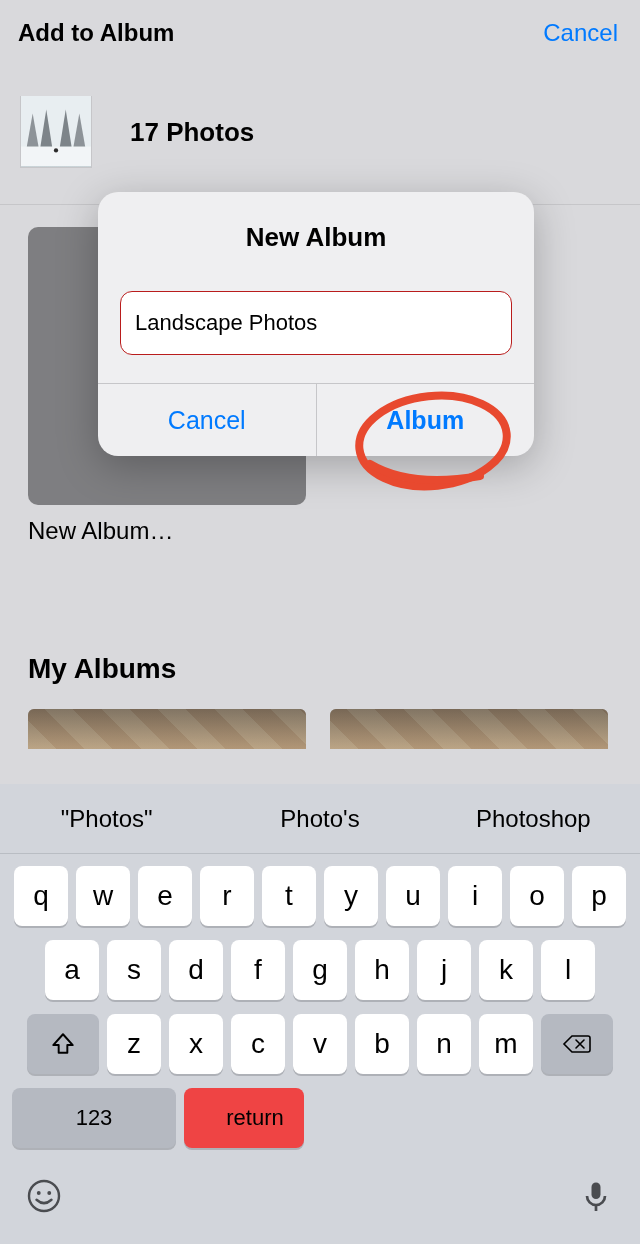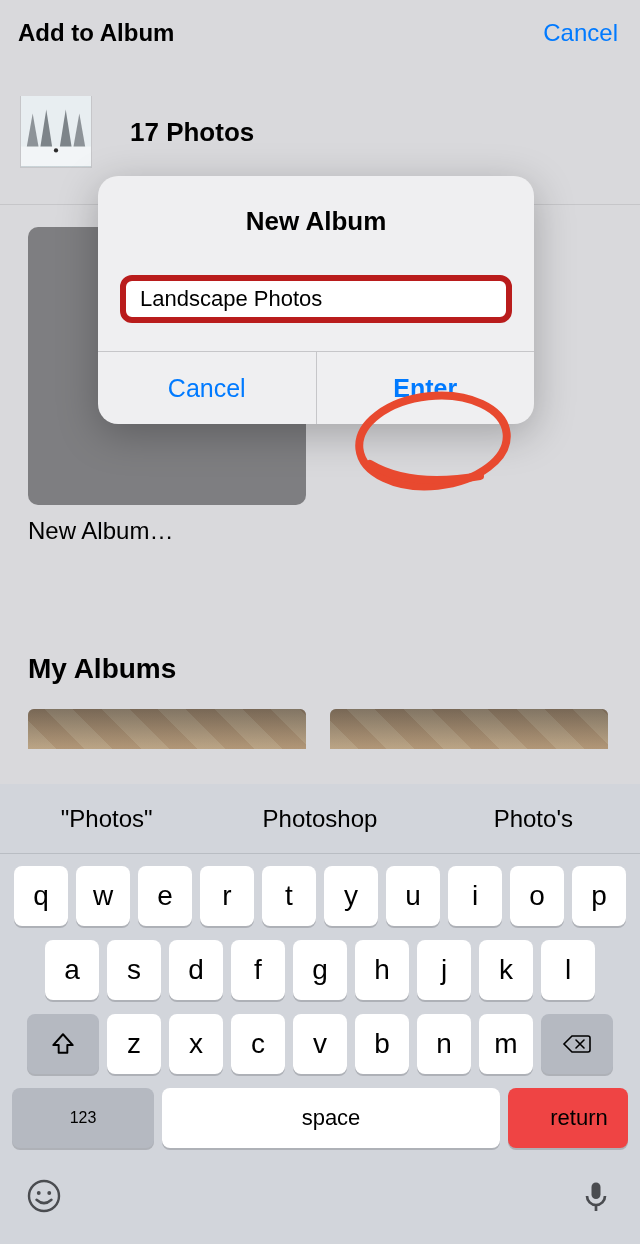--- a/index.html
+++ b/index.html
@@ -23,45 +23,45 @@
   .tile { margin: 22px 0 0 28px; width: 278px; height: 278px; background:#7e7e81; border-radius:10px; }
   .tilelabel { margin: 12px 0 0 28px; font-size: 24px; color:#000; }
 
   
   .section-title { margin: 108px 0 0 28px; font-size: 28px; font-weight: 700; color:#000; }
   .albumrow { display:flex; gap:24px; margin:24px 0 0 28px; }
   .albumcell { width: 278px; height: 40px; background: linear-gradient(180deg,#5a5146 0%, #b39a7a 100%); border-radius:6px 6px 0 0; overflow:hidden; position:relative; }
   .albumcell::before { content:""; position:absolute; inset:0; background: repeating-linear-gradient(45deg,#cbb89b 0 20px,#b09273 20px 40px); opacity:.35; }
 
   
-  .modal { position:absolute; left:98px; top:176px; width:436px; background:#efeff1; border-radius:20px; box-shadow: 0 10px 40px rgba(0,0,0,.25); overflow:hidden; }
+  .modal { position:absolute; left:98px; top:192px; width:436px; background:#efeff1; border-radius:20px; box-shadow: 0 10px 40px rgba(0,0,0,.25); overflow:hidden; }
   .modal-head { text-align:center; padding: 30px 28px 8px; }
   .modal-title { font-size:26px; font-weight:600; color:#000; }
   .modal-sub { font-size:19px; color:#333; margin-top:8px; }
   .modal-input-wrap { padding: 30px 22px 28px; }
-  .modal-input { width:100%; height:48px; border-radius:12px; border:6px solid #b91c1c; background:#fff; font-size:22px; padding:0 14px; color:#000; outline:none; }
+  .modal-input { width:100%; height:64px; border-radius:12px; border:1px solid #b91c1c; background:#fff; font-size:22px; padding:0 14px; color:#000; outline:none; }
   .modal-btns { display:flex; border-top:1px solid #c6c6c9; }
   .modal-btn { flex:1; height:72px; display:flex; align-items:center; justify-content:center; font-size:25px; color:#007aff; background:transparent; }
   .modal-btn + .modal-btn { border-left:1px solid #c6c6c9; font-weight:600; }
 
   
   .anno { position:absolute; left:350px; top:386px; width:166px; height:110px; pointer-events:none; }
 
   
   .kb { position:absolute; left:0; bottom:0; width:640px; background:#d2d5db; }
   .sugrow { height:70px; display:flex; align-items:center; border-bottom:1px solid #b9bdc3; }
   .sug { flex:1; text-align:center; font-size:24px; color:#000; position:relative; }
   .sug + .sug::before { content:""; position:absolute; left:0; top:14px; bottom:14px; width:1px; background:#b0b4ba; }
   .keys { padding:12px 6px 6px; }
   .krow { display:flex; justify-content:center; gap:8px; margin-bottom:14px; }
   .key { width:54px; height:60px; background:#fff; border-radius:8px; box-shadow:0 2px 0 #aeb1b7; display:flex; align-items:center; justify-content:center; font-size:28px; color:#000; }
   .key.fn { background:#b5b9c1; }
   .key.shift { width:72px; }
   .key.back { width:72px; }
-  .key.num { width:142px; font-size:16px; }
+  .key.num { width:164px; font-size:22px; }
   .key.space { flex:1; font-size:22px; }
   .key.return { width:120px; font-size:22px; background:#ef4444;padding-left:22px; }
   .bottomrow { display:flex; gap:8px; padding:0 6px 6px; }
   .emobar { display:flex; justify-content:space-between; align-items:center; padding:18px 26px 30px; }
   .emoicon { width:36px; height:36px; color:#4a4c50; }
 </style>
 </head>
 <body>
 
 <div class="header">
@@ -96,34 +96,34 @@
 
 <div class="modal">
   <div class="modal-head">
     <div class="modal-title">New Album</div>
   </div>
   <div class="modal-input-wrap">
     <input class="modal-input" autofocus="" value="Landscape Photos" style="">
   </div>
   <div class="modal-btns">
     <div class="modal-btn">Cancel</div>
-    <div class="modal-btn">Enter</div>
+    <div class="modal-btn">Album</div>
   </div>
 </div>
 
 <svg class="anno" viewBox="0 0 166 110">
   <ellipse cx="83" cy="55" rx="74" ry="45" fill="none" stroke="#e8492f" stroke-width="8" transform="rotate(-6 83 55)"></ellipse>
   <path d="M20 78 Q 60 102 130 90" fill="none" stroke="#e8492f" stroke-width="8" stroke-linecap="round"></path>
 </svg>
 
 <div class="kb">
   <div class="sugrow">
     <div class="sug">"Photos"</div>
+    <div class="sug">Photo's</div>
     <div class="sug">Photoshop</div>
-    <div class="sug">Photo's</div>
   </div>
   <div class="keys">
     <div class="krow">
       <div class="key">q</div>
       <div class="key">w</div>
       <div class="key">e</div>
       <div class="key">r</div>
       <div class="key">t</div>
       <div class="key">y</div>
       <div class="key">u</div>
@@ -157,21 +157,20 @@
       <div class="key">m</div>
       <div class="key fn back">
         <svg width="30" height="24" viewBox="0 0 30 24">
             <path d="M10 4 H26 a2 2 0 0 1 2 2 V18 a2 2 0 0 1 -2 2 H10 L2 12 Z" fill="none" stroke="#000" stroke-width="1.6"></path>
             <path d="M14 8 L22 16 M22 8 L14 16" stroke="#000" stroke-width="1.6" stroke-linecap="round"></path>
           </svg>
       </div>
     </div>
     <div class="bottomrow">
       <div class="key fn num">123</div>
-      <div class="key space">space</div>
       <div class="key return">return</div>
     </div>
   </div>
   <div class="emobar">
     <svg class="emoicon" viewBox="0 0 24 24">
         <circle cx="12" cy="12" r="10" fill="none" stroke="currentColor" stroke-width="1.6"></circle>
         <circle cx="8.5" cy="10" r="1.3" fill="currentColor"></circle>
         <circle cx="15.5" cy="10" r="1.3" fill="currentColor"></circle>
         <path d="M7 14.5 Q12 19 17 14.5" fill="none" stroke="currentColor" stroke-width="1.6" stroke-linecap="round"></path>
       </svg>

